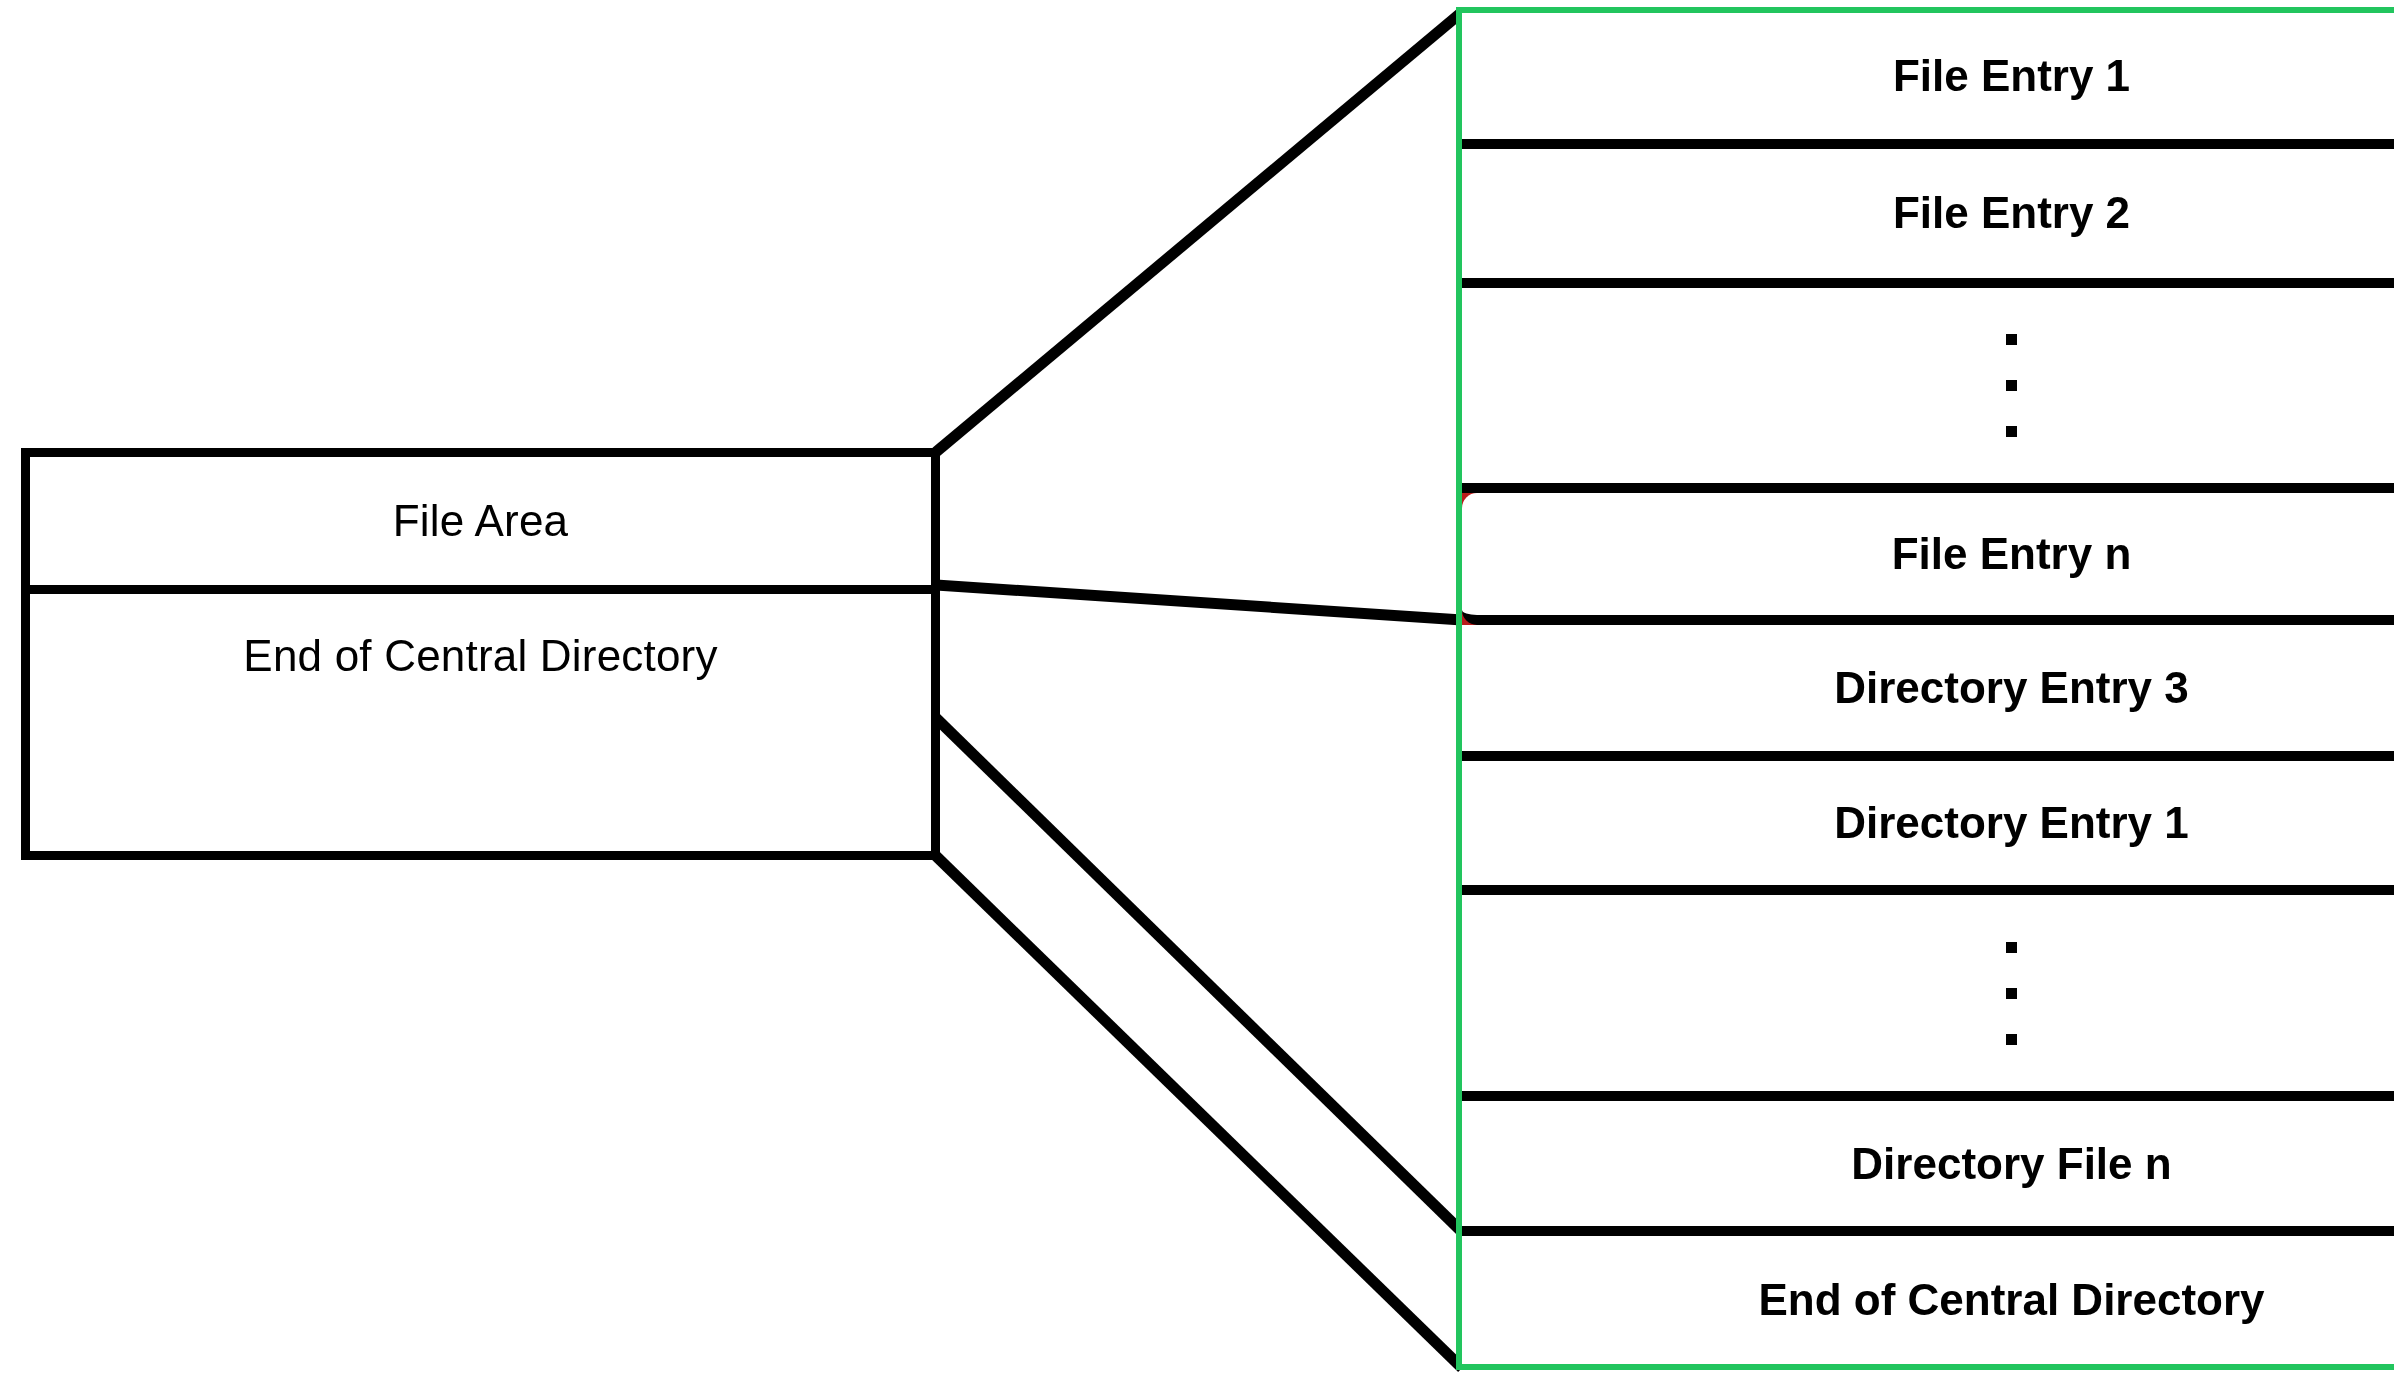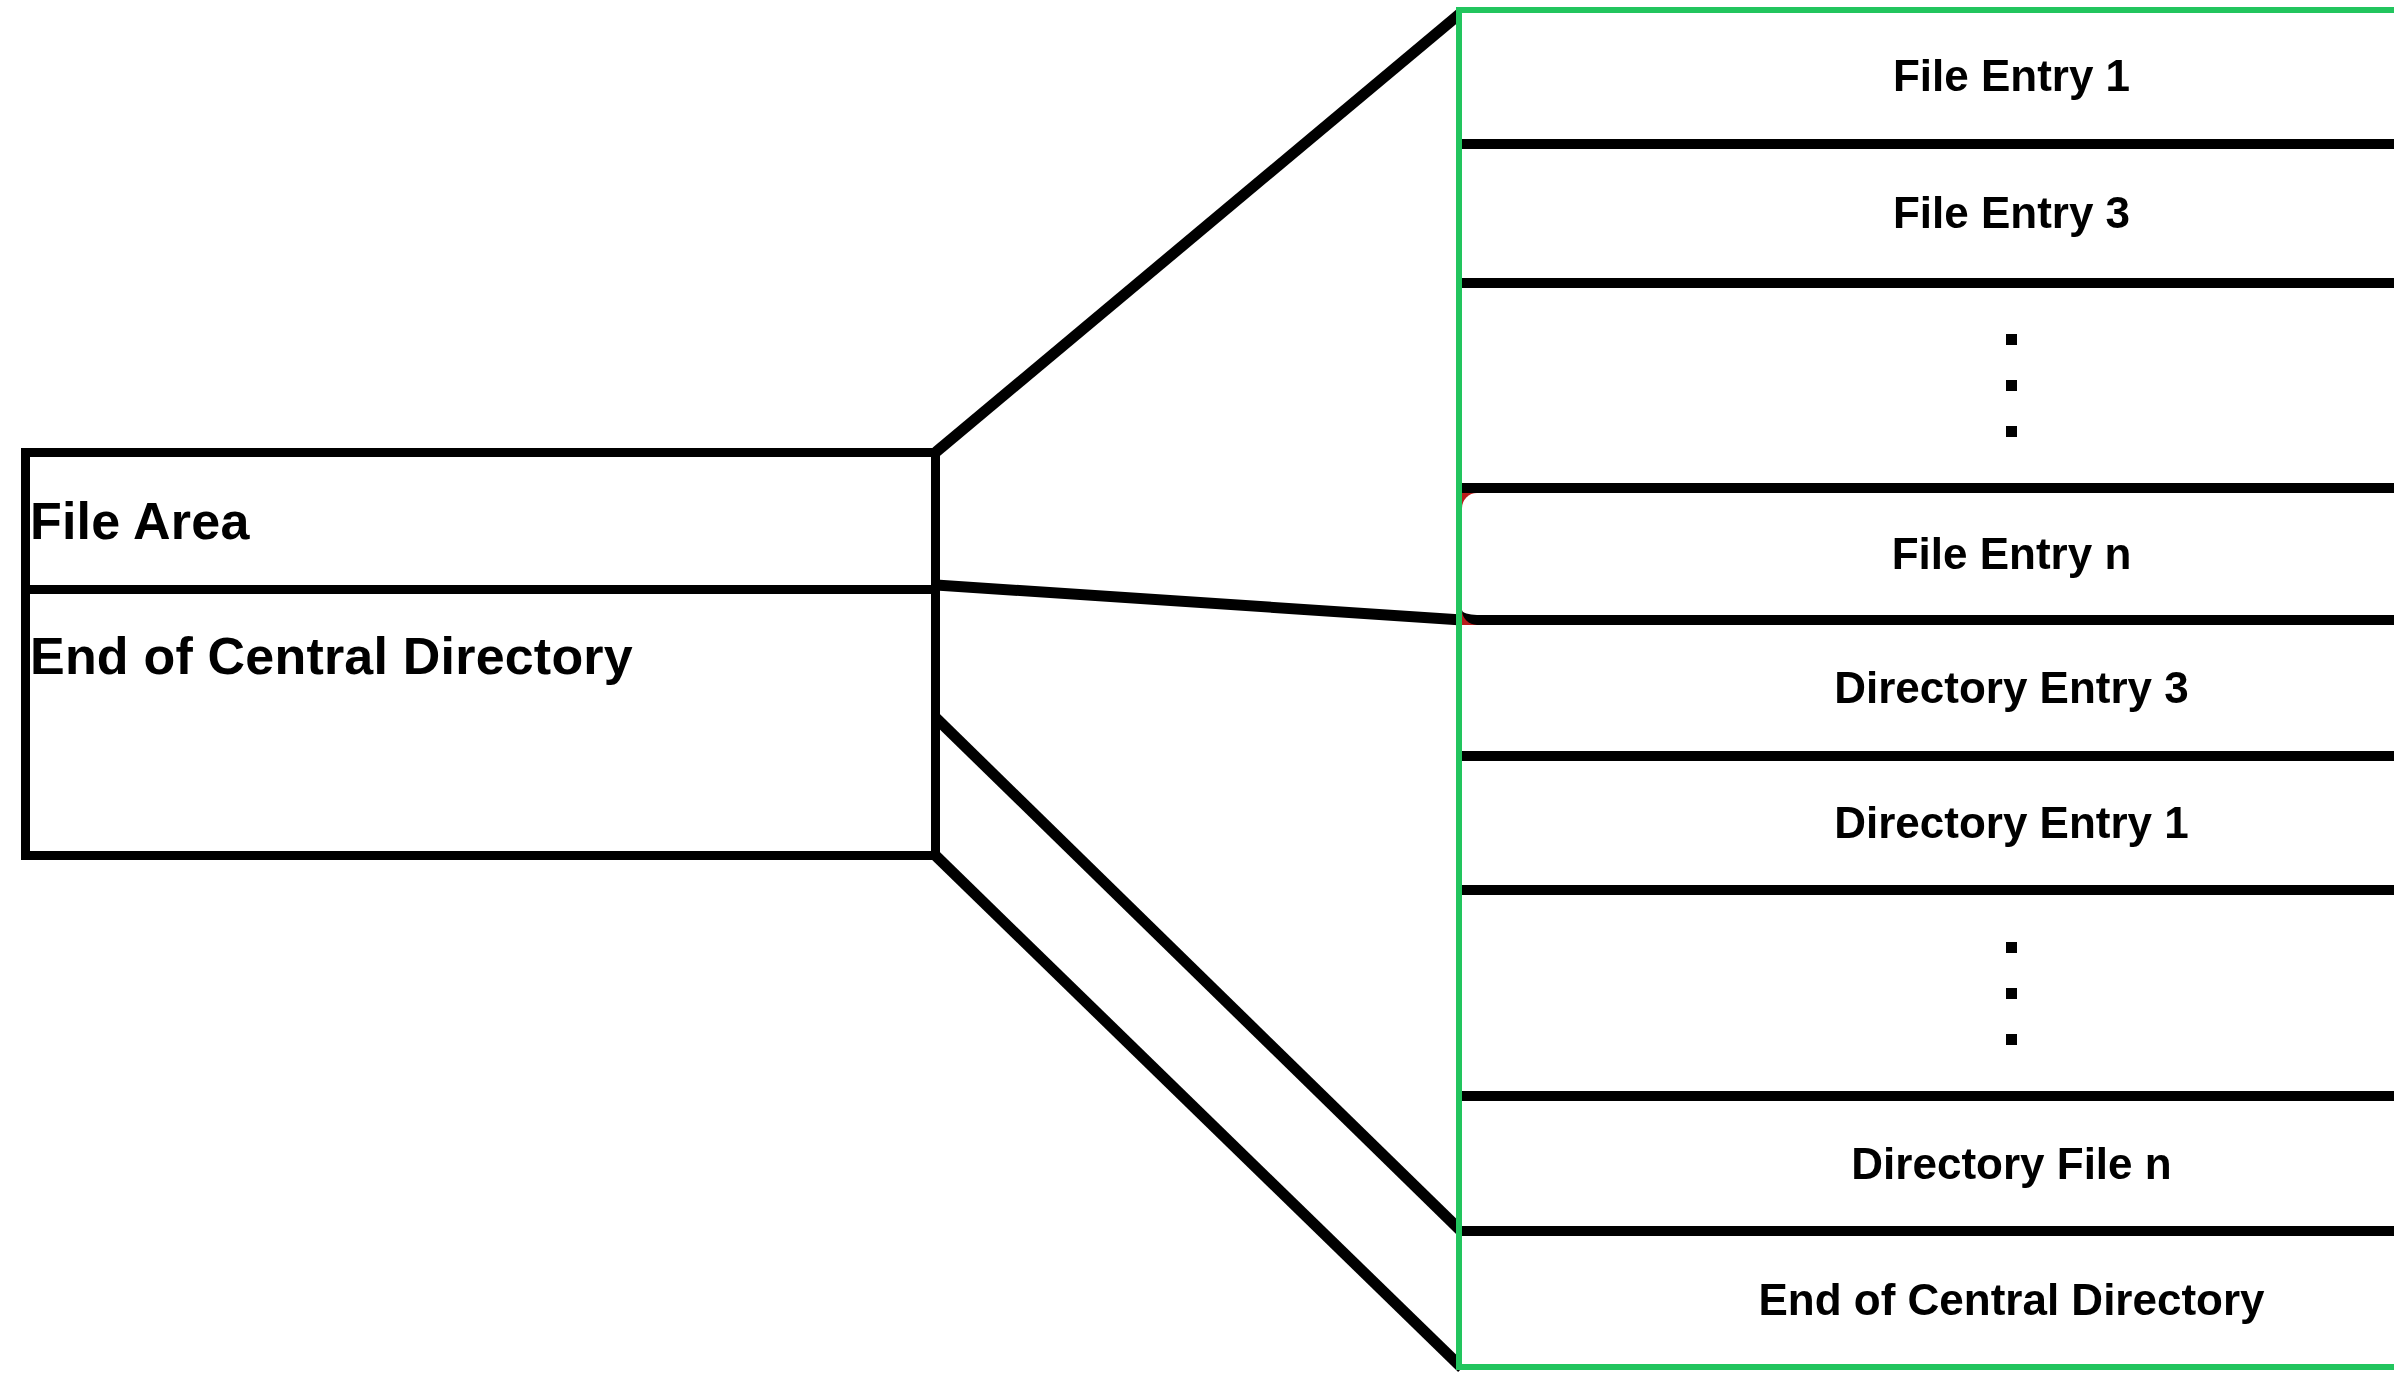--- a/index.html
+++ b/index.html
@@ -36,24 +36,25 @@
     box-sizing: border-box;
     border: 9px solid #000000;
     background: #ffffff;
     display: flex;
     flex-direction: column;
   }
   .left-row {
     box-sizing: border-box;
     display: flex;
     align-items: center;
+    justify-content: center;
     background: #ffffff;
     color: #000000;
-    font-weight: bold;
-    font-size: 52px;
+    font-weight: normal;
+    font-size: 44px;
     letter-spacing: 0.2px;
     white-space: nowrap;
   }
   .left-row.div {
     border-bottom: 9px solid #000000;
   }
   .lr-0 { height: 137px; }
   .lr-1 { height: 133px; }
   .lr-2 { height: 124px; }
 
@@ -133,21 +134,21 @@
     </div>
   </div>
 
   <div class="right-stack">
 
     <div class="right-row rr-0 div">
       <span>File Entry 1</span>
     </div>
 
     <div class="right-row rr-1 div">
-      <span>File Entry 3</span>
+      <span>File Entry 2</span>
     </div>
 
     <div class="right-row rr-2 div">
       <span class="vdots">
         <span></span>
         <span></span>
         <span></span>
       </span>
     </div>
 

